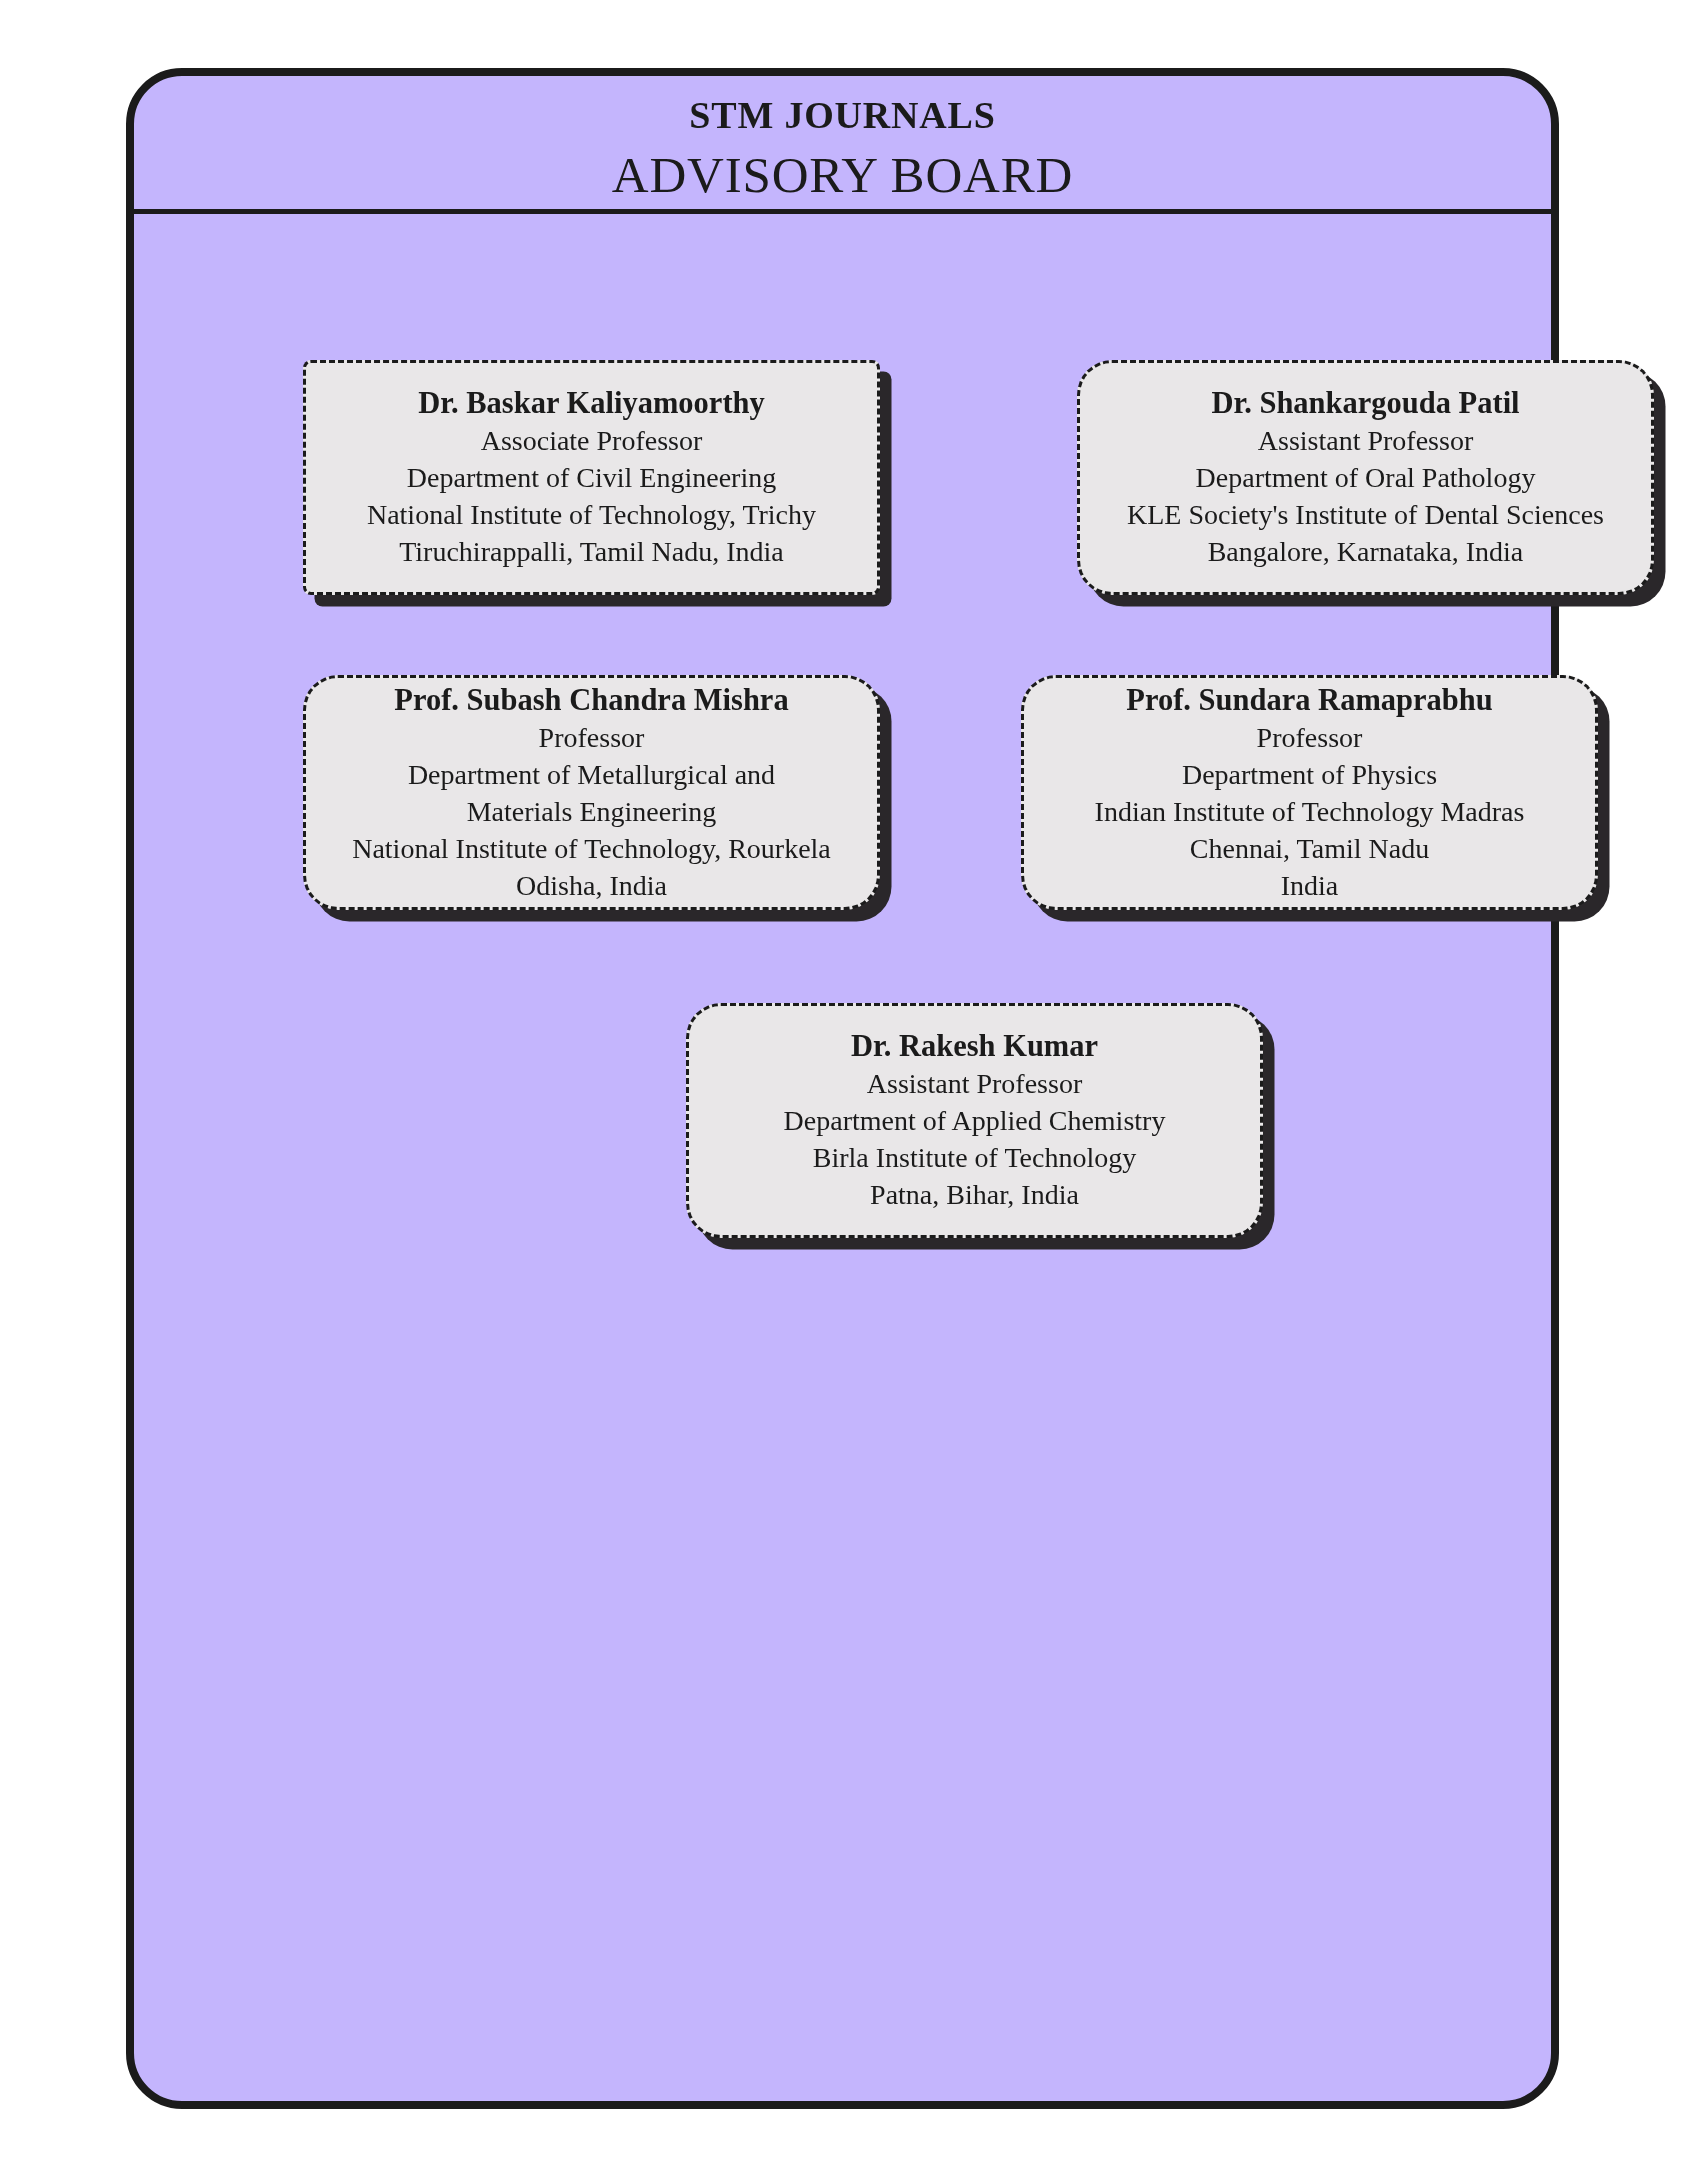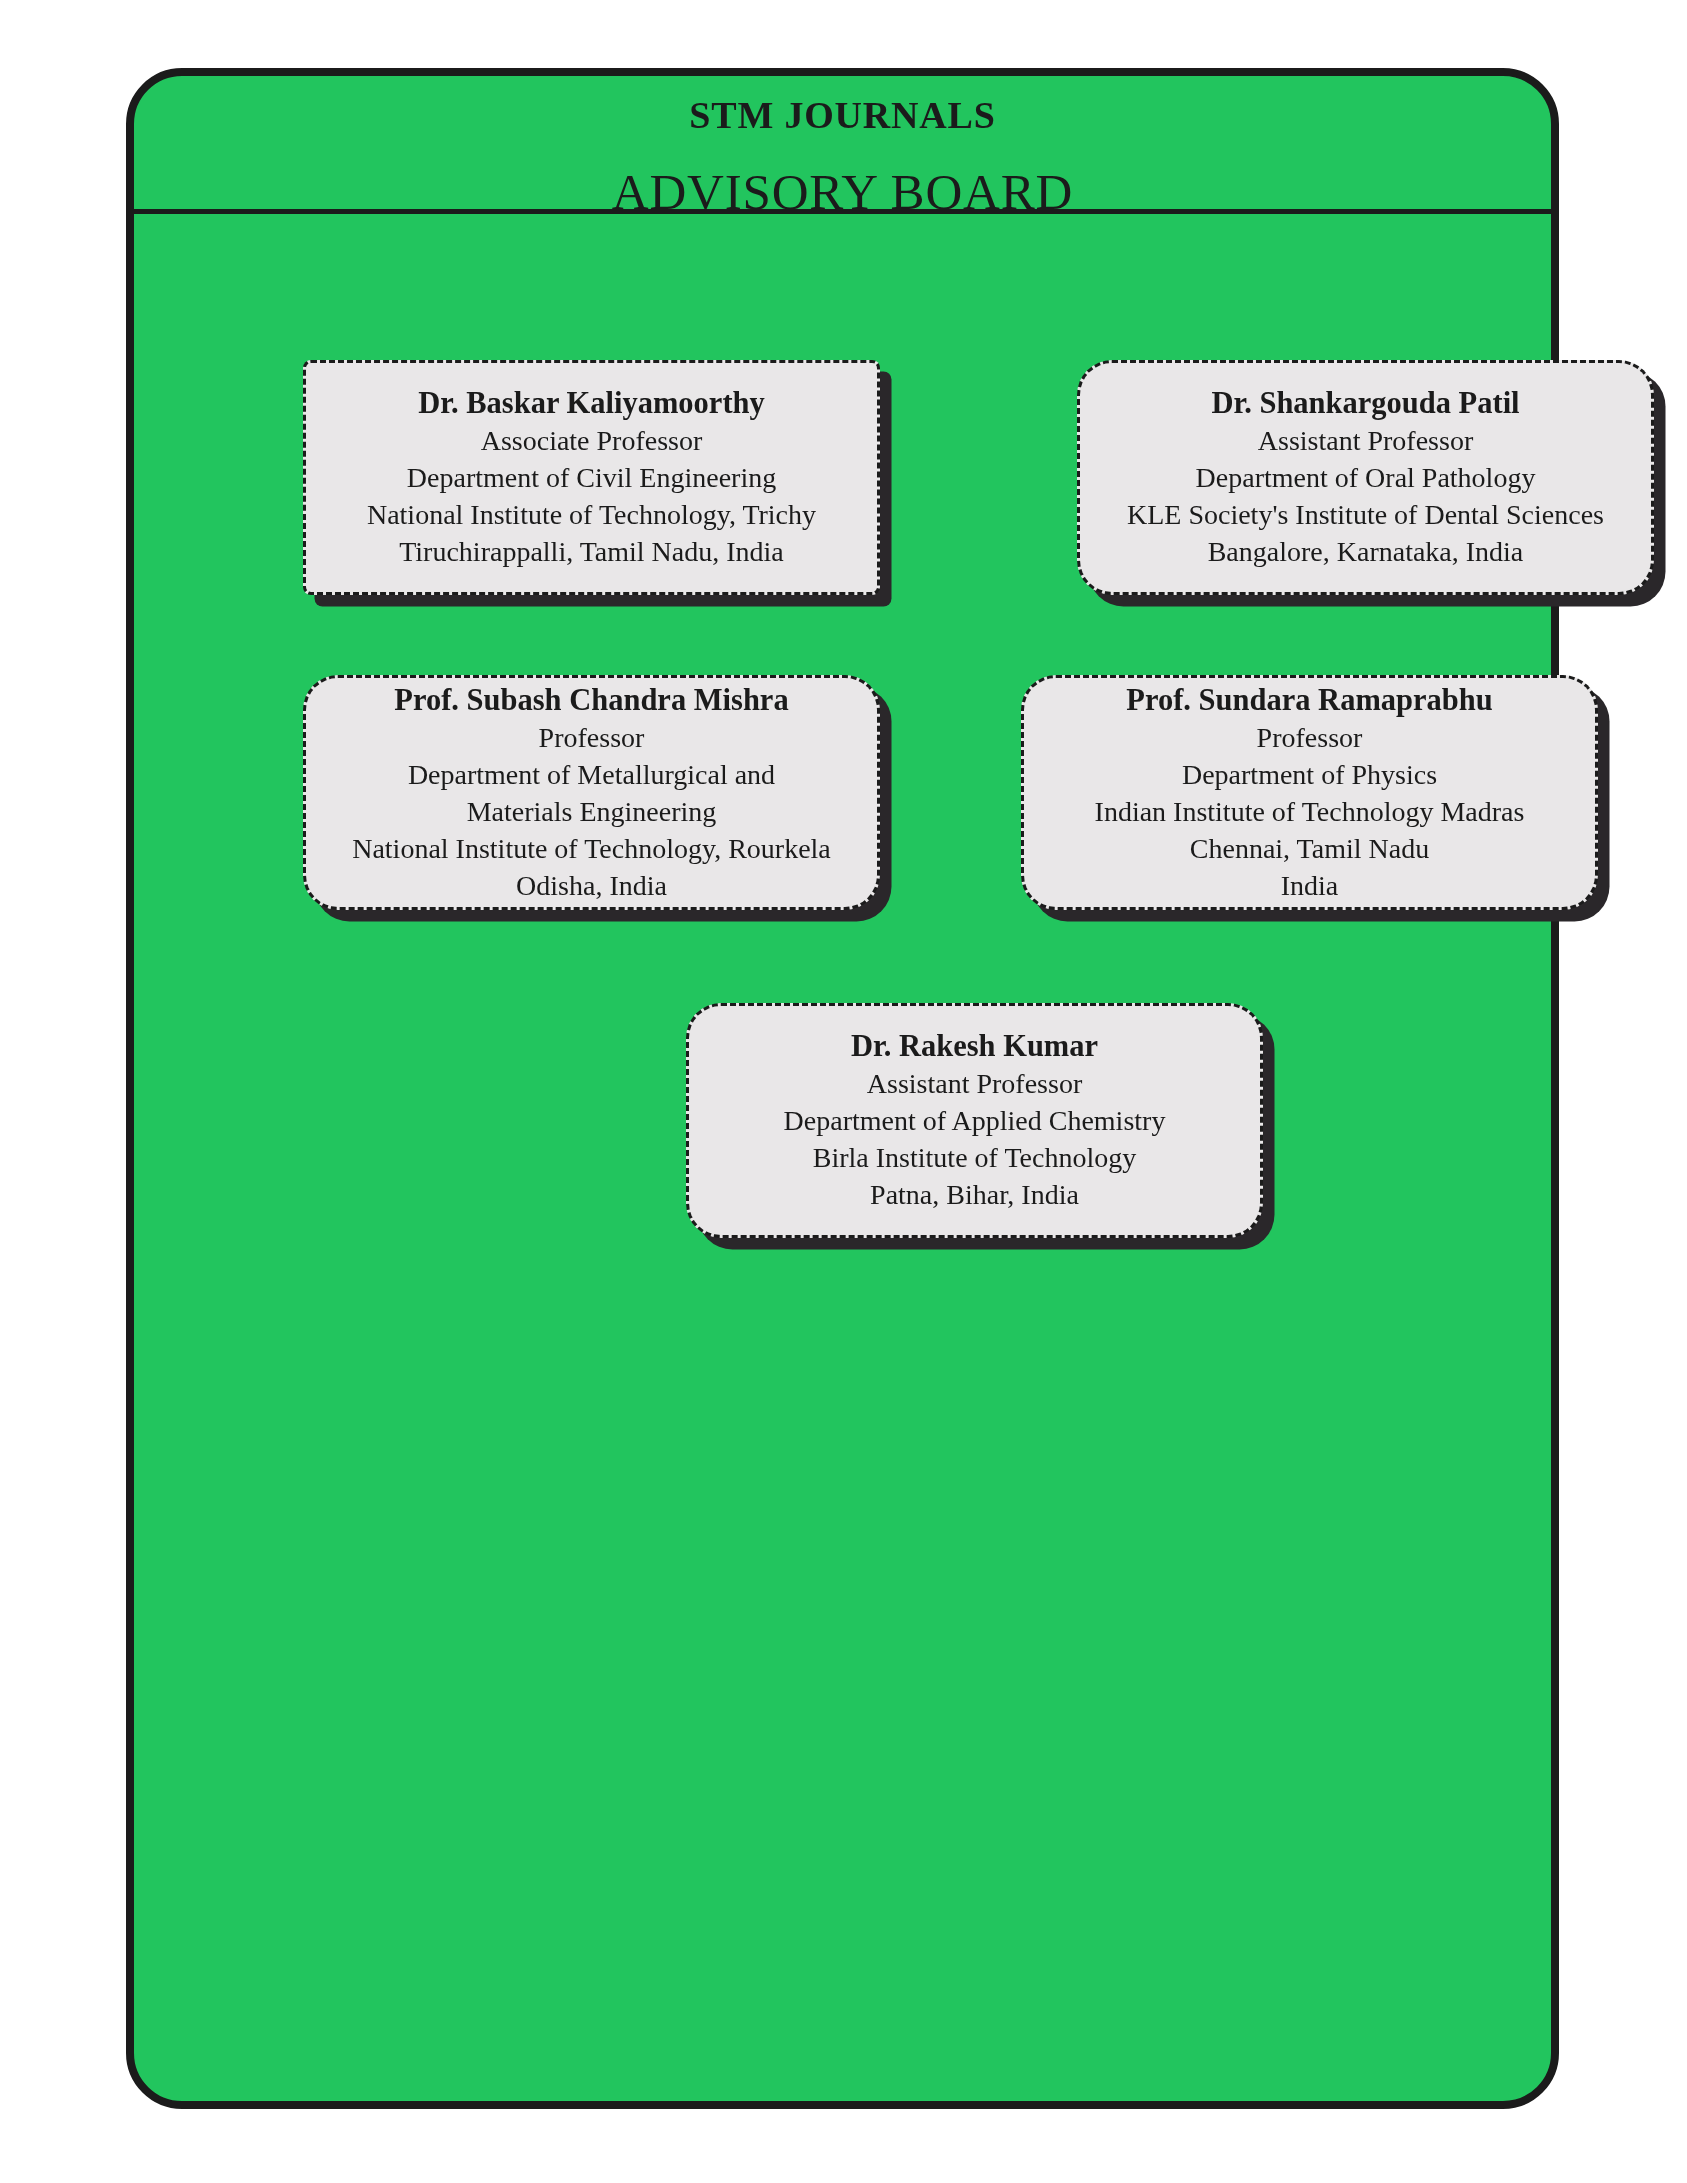--- a/index.html
+++ b/index.html
@@ -16,21 +16,21 @@
     color: var(--ink, #1b1b1b);
     overflow: hidden;
   }
   .frame {
     position: absolute;
     left: 126px;
     top: 68px;
     width: 1433px;
     height: 2041px;
     box-sizing: border-box;
-    background: #22c55e;
+    background: #c4b5fd;
     border: 8.2px solid var(--ink, #1b1b1b);
     border-radius: 56px;
   }
   .frame-header {
     position: absolute;
     left: 0;
     top: 0;
     width: 100%;
     height: 138px;
     box-sizing: border-box;
@@ -46,21 +46,21 @@
     font-size: 38px;
     font-weight: 700;
     line-height: 43px;
     letter-spacing: 0.8px;
   }
   .page-title {
     font-size: 51px;
     font-weight: 400;
     line-height: 58px;
     letter-spacing: 0.8px;
-    margin-top: 26px;
+    margin-top: 9px;
   }
   .card {
     position: absolute;
     width: 577px;
     height: 235px;
     box-sizing: border-box;
     background: var(--card-background, #e9e7e8);
     border: 3.3px dashed var(--ink, #1b1b1b);
     border-radius: 35px;
     box-shadow: 11.5px 11.5px 0 0 var(--card-shadow, #2a272a);

